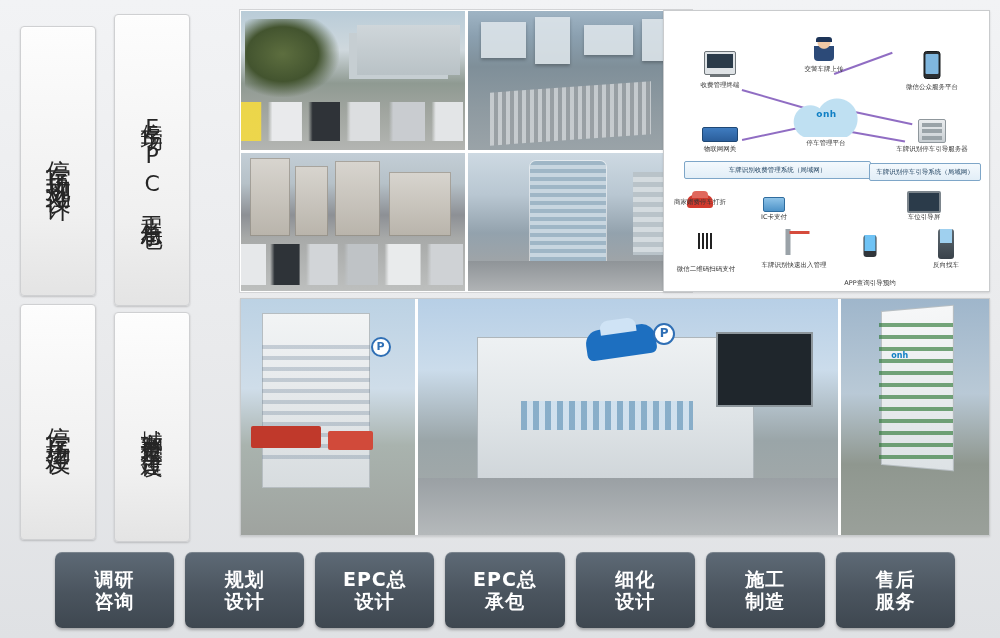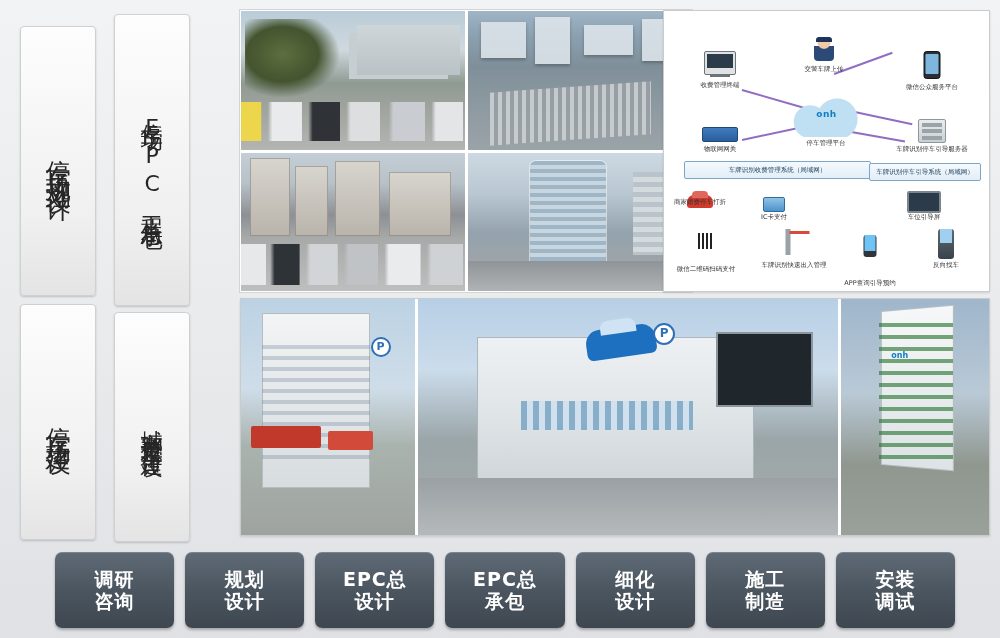--- a/index.html
+++ b/index.html
@@ -475,17 +475,17 @@
     <div class="step">规划
 设计</div>
     <div class="step">EPC总
 设计</div>
     <div class="step">EPC总
 承包</div>
     <div class="step">细化
 设计</div>
     <div class="step">施工
 制造</div>
-    <div class="step">安装
-调试</div>
+    <div class="step">售后
+服务</div>
   </div>
 
 </div>
 
 </body></html>

